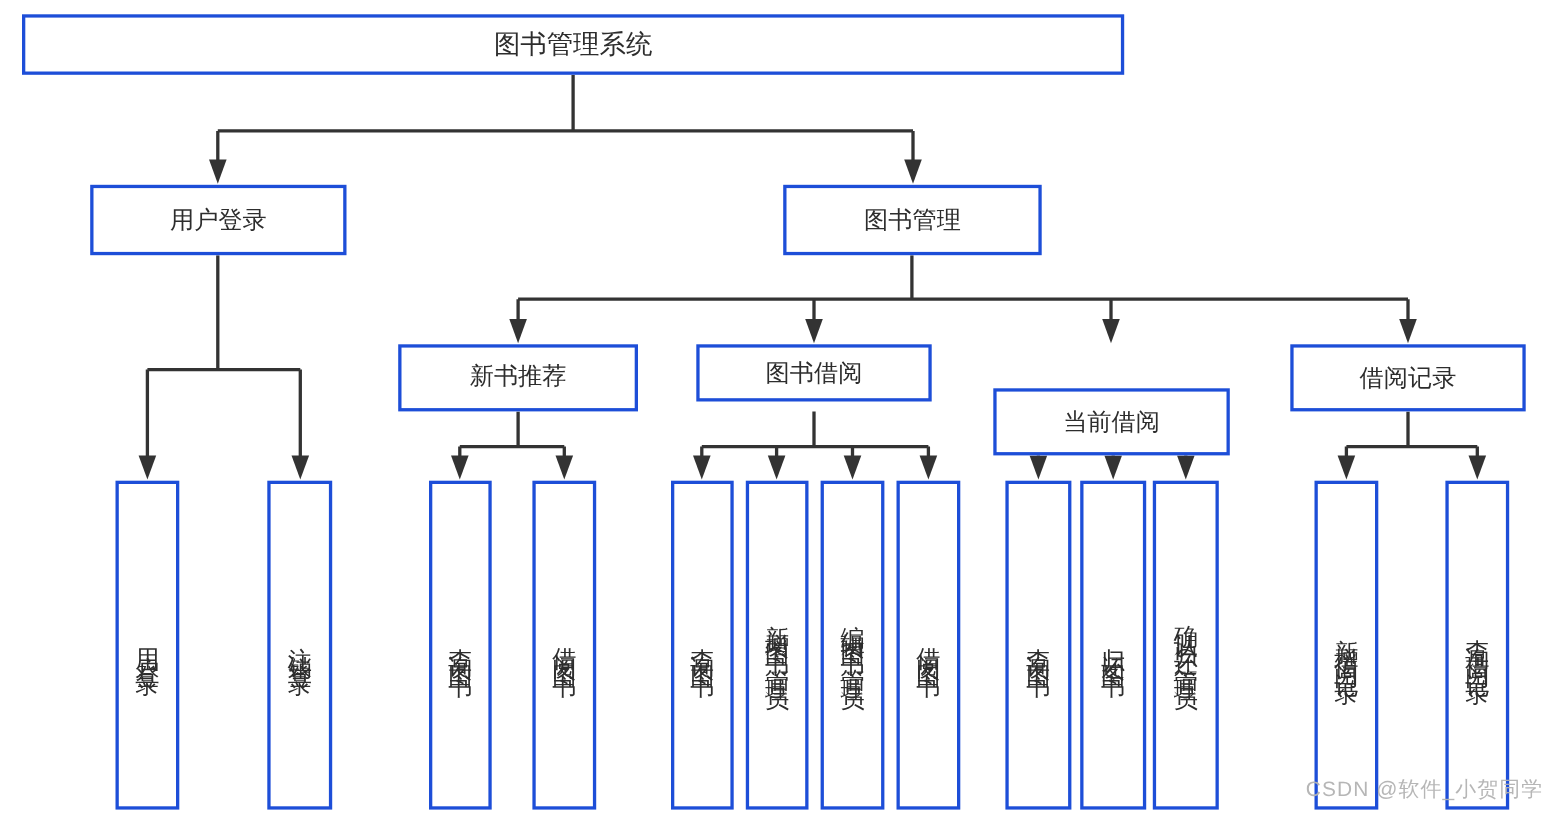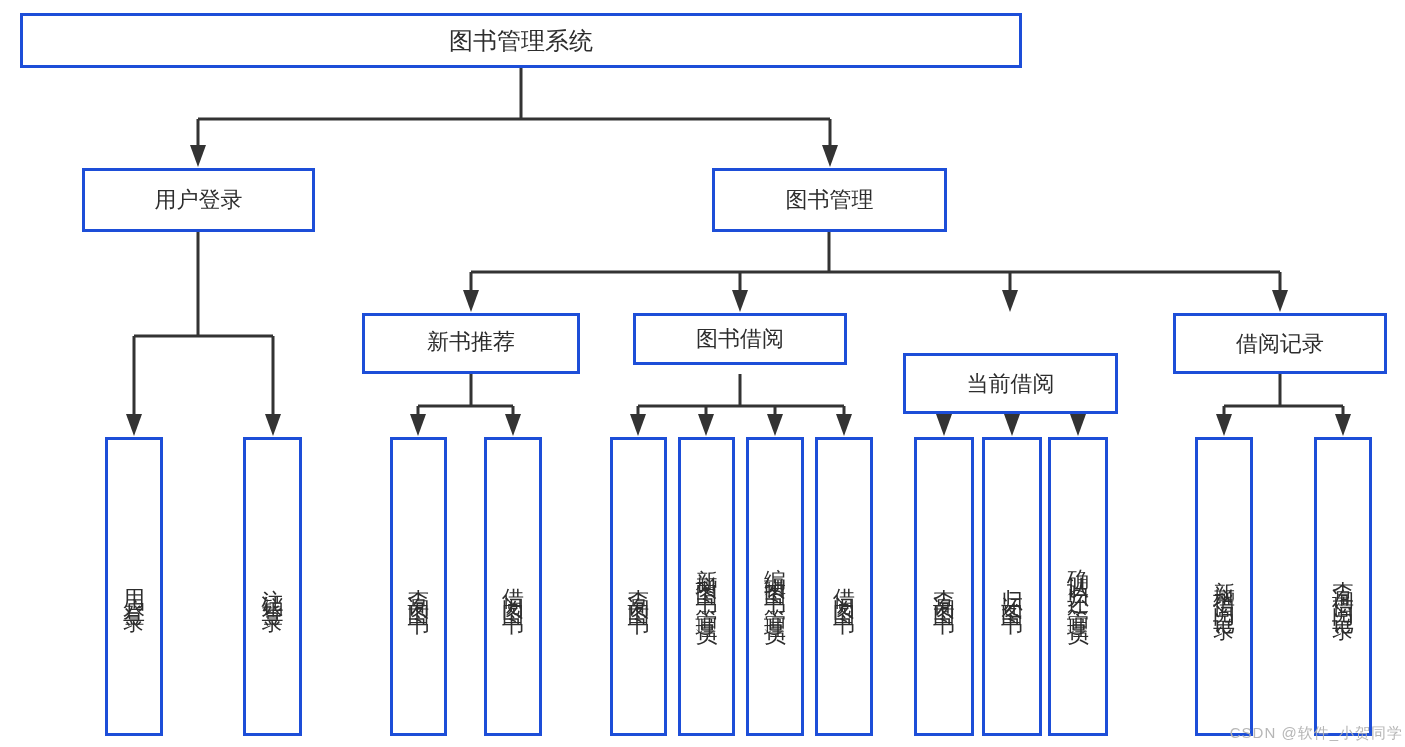--- a/index.html
+++ b/index.html
@@ -37,22 +37,22 @@
     writing-mode: vertical-rl;
     text-orientation: mixed;
     letter-spacing: 8px;
     font-size: 22px;
     white-space: normal;
     max-height: 286px;
   }
   .watermark {
     position: absolute;
     right: 2px;
-    bottom: 4px;
-    font-size: 15px;
+    bottom: 16px;
+    font-size: 19px;
     letter-spacing: 1px;
     color: rgba(178, 178, 178, 0.95);
     z-index: 10;
     white-space: nowrap;
   }
 </style>
 </head>
 <body>
 
 <div class="canvas">

